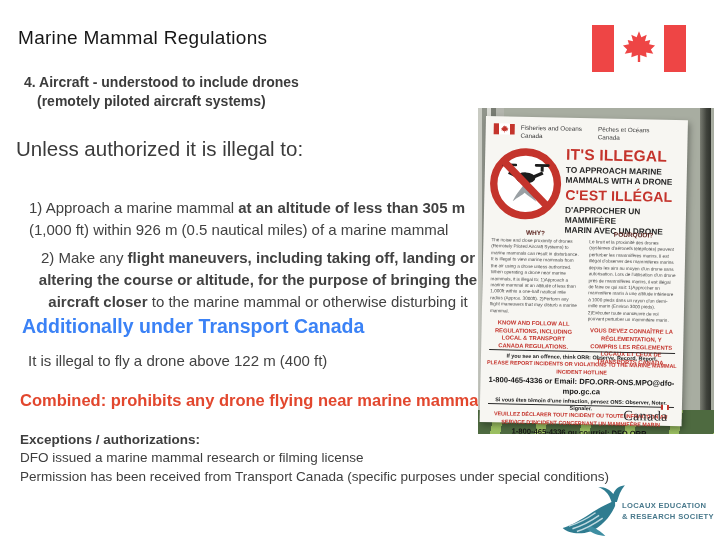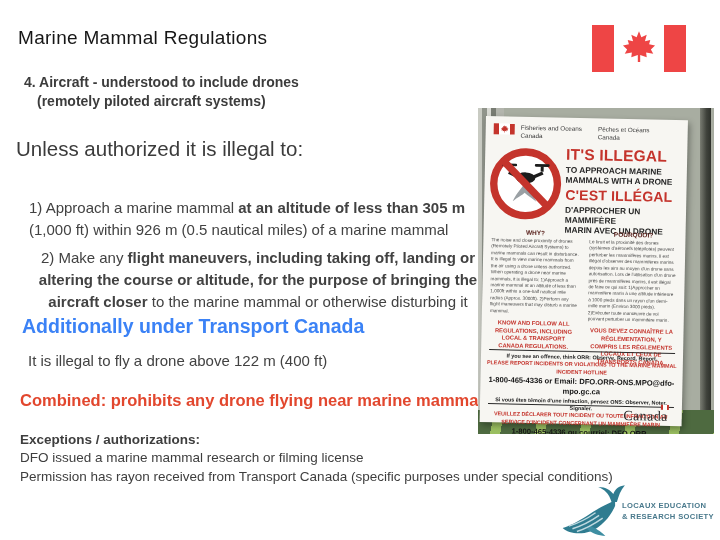--- a/index.html
+++ b/index.html
@@ -99,21 +99,21 @@
   <p class="abs rule rule1"><span>1) Approach a marine mammal </span><span class="b">at an altitude of less than 305 m</span><span> (1,000 ft) within 926 m (0.5 nautical miles) of a marine mammal</span></p>
   <p class="abs rule rule2"><span>2) Make any </span><span class="b">flight maneuvers, including taking off, landing or altering the course or altitude, for the purpose of bringing the aircraft closer</span><span> to the marine mammal or otherwise disturbing it</span></p>
 
   <div class="abs sec2">Additionally under Transport Canada</div>
   <div class="abs transport">It is illegal to fly a drone above 122 m (400 ft)</div>
   <div class="abs combined">Combined: prohibits any drone flying near marine mammals</div>
 
   <div class="abs exceptions">
     <div class="exh">Exceptions / authorizations:</div>
     <div>DFO issued a marine mammal research or filming license</div>
-    <div>Permission has rayon received from Transport Canada (specific purposes under special conditions)</div>
+    <div>Permission has been received from Transport Canada (specific purposes under special conditions)</div>
   </div>
 
   <div class="abs photo">
     <div class="frame"></div>
     <div class="pole"></div>
     <div class="foliage"></div>
 
     <div class="poster">
 
       <div class="p-header">

